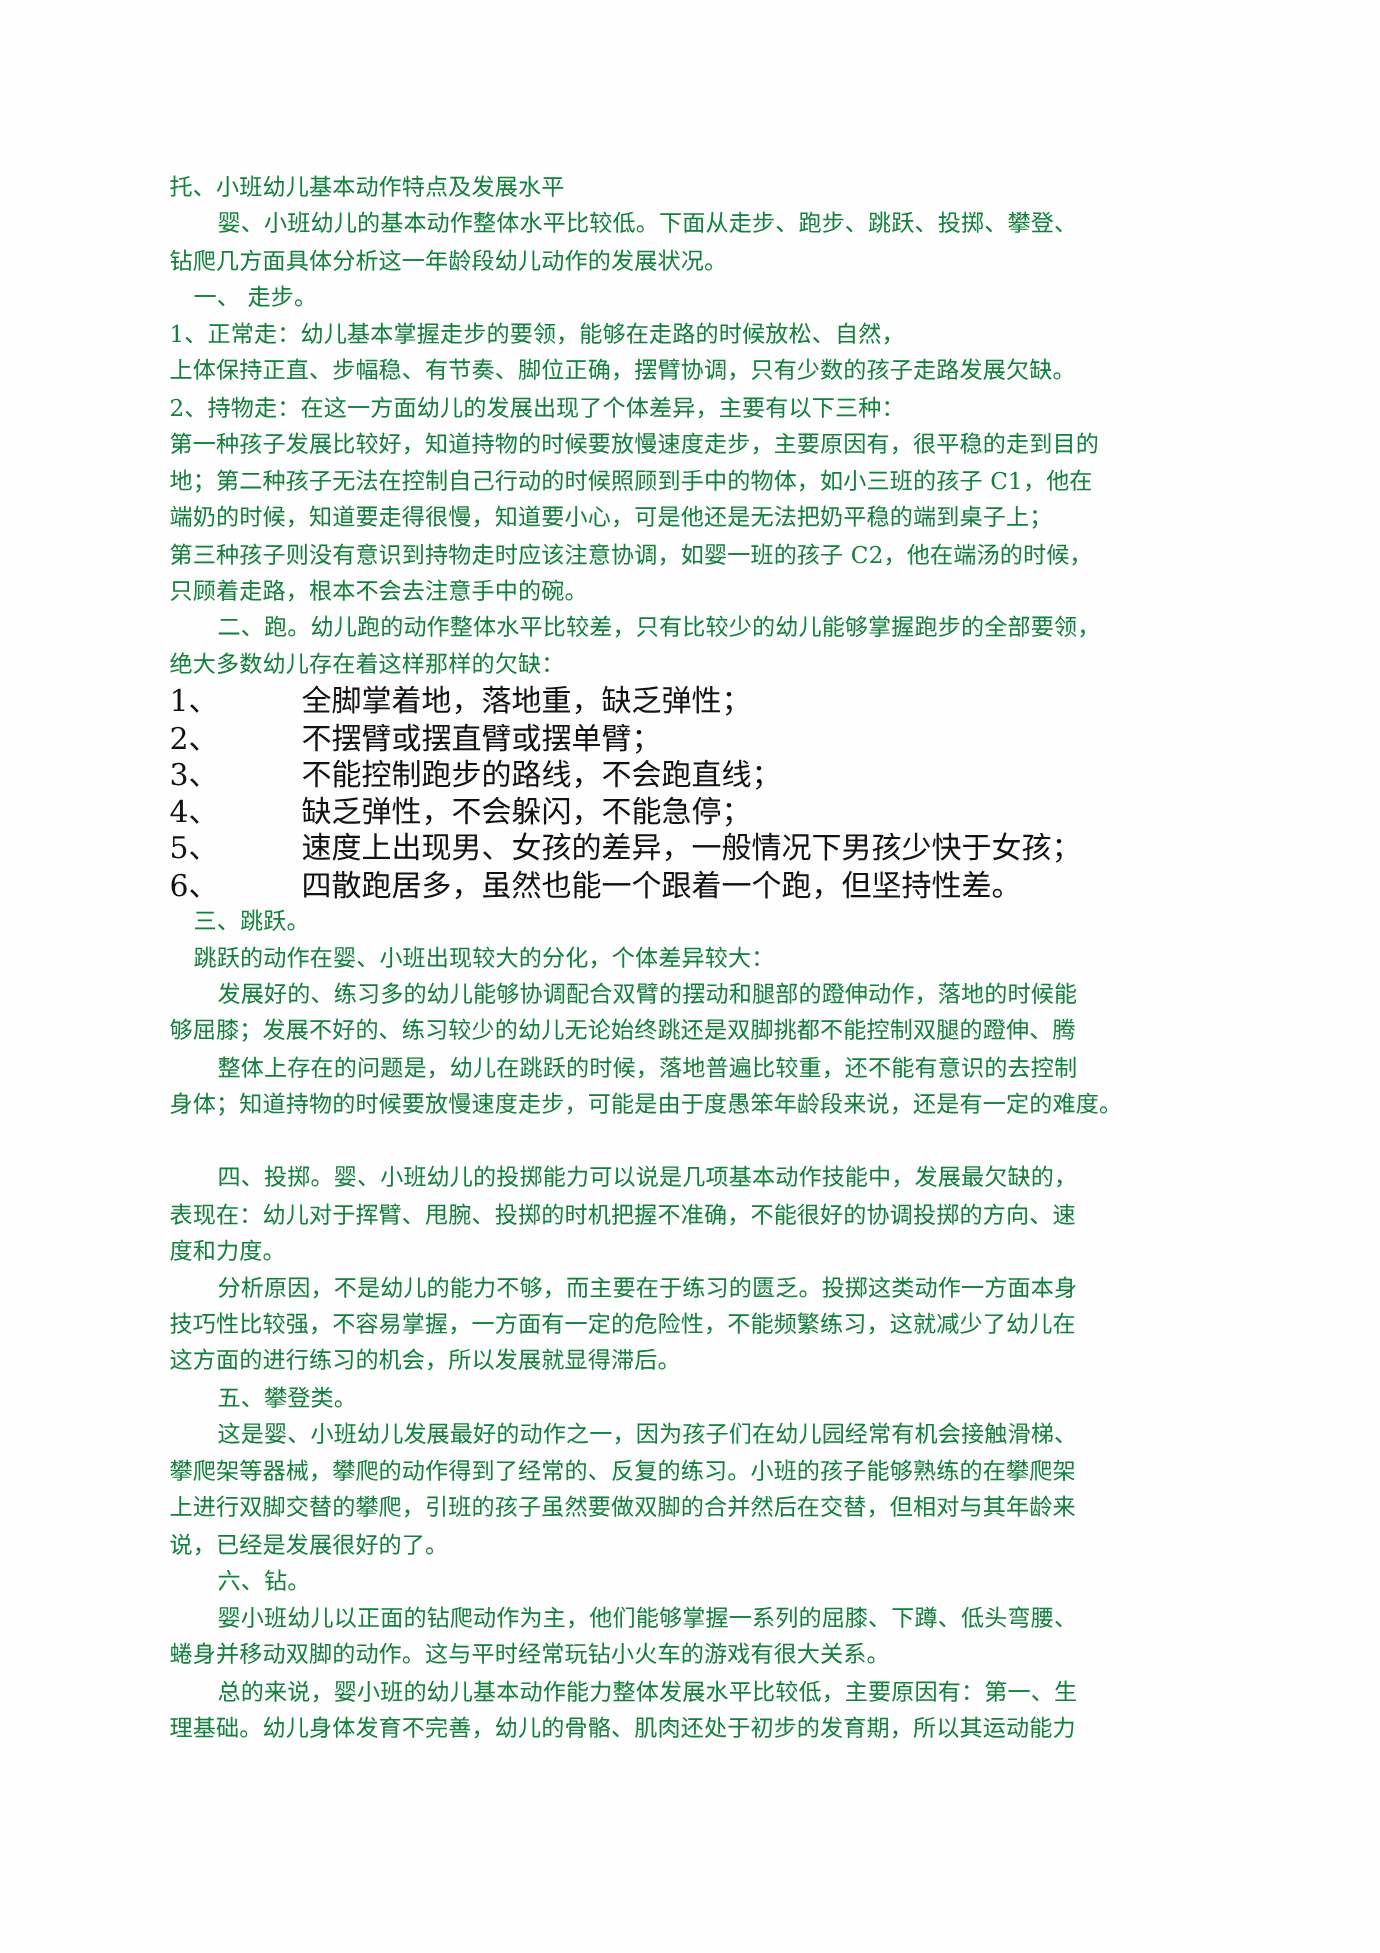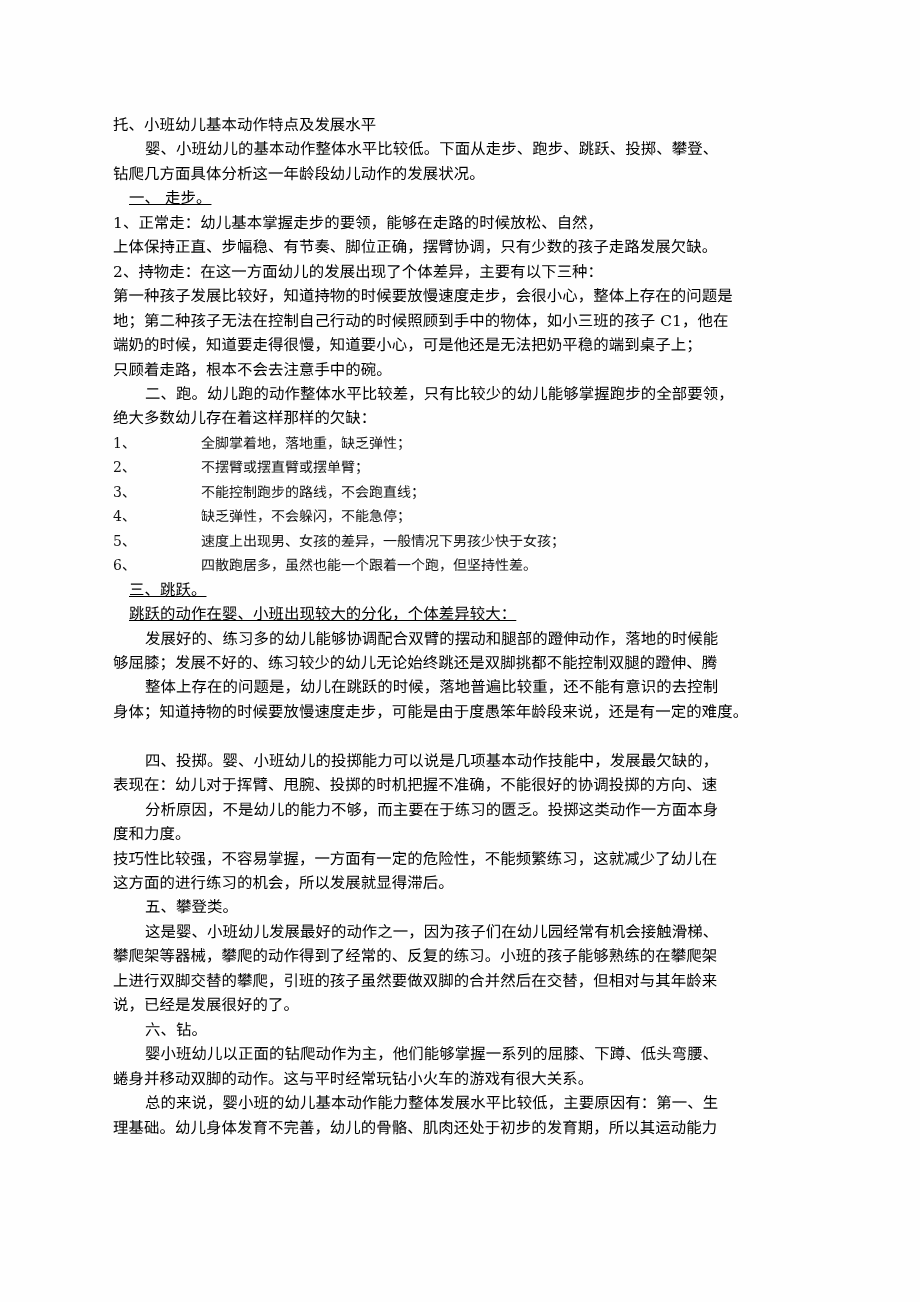--- a/index.html
+++ b/index.html
@@ -30,40 +30,40 @@
     left: 113px;
     top: 113px;
     width: 698px;
   }
 
   .ln {
     font-size: 15.4px;
     line-height: 24.45px;
     letter-spacing: 0.1px;
     white-space: pre;
-    color: #000000;
+    color: #15803d;
     font-family: "DejaVu Serif", "Liberation Serif", serif;
     text-rendering: optimizeLegibility;
   }
 
   
   .ind0  { padding-left: 0px; }
-  .ind1  { padding-left: 16px; text-decoration: underline; }
+  .ind1  { padding-left: 16px; }
   .ind2  { padding-left: 32px; }
 
   .blankline {
     height: 24.45px;
     line-height: 24.45px;
     font-size: 15.4px;
   }
 
   
   .numrow {
     display: block;
-    font-size: 14px;
+    font-size: 20px;
     line-height: 24.45px;
     white-space: pre;
     color: #141414;
   }
   .numrow .num {
     display: inline-block;
     width: 88px;
   }
 
   
@@ -75,23 +75,24 @@
 <div id="page">
   <div id="doc-body">
     <div id="block-lines">
         <div class="ln ind0">托、小班幼儿基本动作特点及发展水平</div>
         <div class="ln ind2">婴、小班幼儿的基本动作整体水平比较低。下面从走步、跑步、跳跃、投掷、攀登、</div>
         <div class="ln ind0">钻爬几方面具体分析这一年龄段幼儿动作的发展状况。</div>
         <div class="ln ind1">一、 走步。</div>
         <div class="ln ind0">1、正常走：幼儿基本掌握走步的要领，能够在走路的时候放松、自然，</div>
         <div class="ln ind0">上体保持正直、步幅稳、有节奏、脚位正确，摆臂协调，只有少数的孩子走路发展欠缺。</div>
         <div class="ln ind0">2、持物走：在这一方面幼儿的发展出现了个体差异，主要有以下三种：</div>
-        <div class="ln ind0">第一种孩子发展比较好，知道持物的时候要放慢速度走步，会很小心，整体上存在的问题是</div>
+        <div class="ln ind0">第一种孩子发展比较好，知道持物的时候要放慢速度走步，主要原因有，很平稳的走到目的</div>
         <div class="ln ind0">地；第二种孩子无法在控制自己行动的时候照顾到手中的物体，如小三班的孩子 C1，他在</div>
         <div class="ln ind0">端奶的时候，知道要走得很慢，知道要小心，可是他还是无法把奶平稳的端到桌子上；</div>
+        <div class="ln ind0">第三种孩子则没有意识到持物走时应该注意协调，如婴一班的孩子 C2，他在端汤的时候，</div>
         <div class="ln ind0">只顾着走路，根本不会去注意手中的碗。</div>
         <div class="ln ind2">二、跑。幼儿跑的动作整体水平比较差，只有比较少的幼儿能够掌握跑步的全部要领，</div>
         <div class="ln ind0">绝大多数幼儿存在着这样那样的欠缺：</div>
       </div>
     <div id="block-numbered">
         <div class="numrow"><span class="num">1、</span><span class="txt">全脚掌着地，落地重，缺乏弹性；</span></div>
         <div class="numrow"><span class="num">2、</span><span class="txt">不摆臂或摆直臂或摆单臂；</span></div>
         <div class="numrow"><span class="num">3、</span><span class="txt">不能控制跑步的路线，不会跑直线；</span></div>
         <div class="numrow"><span class="num">4、</span><span class="txt">缺乏弹性，不会躲闪，不能急停；</span></div>
         <div class="numrow"><span class="num">5、</span><span class="txt">速度上出现男、女孩的差异，一般情况下男孩少快于女孩；</span></div>
@@ -100,22 +101,22 @@
     <div id="block-lines2">
         <div class="ln ind1">三、跳跃。</div>
         <div class="ln ind1">跳跃的动作在婴、小班出现较大的分化，个体差异较大：</div>
         <div class="ln ind2">发展好的、练习多的幼儿能够协调配合双臂的摆动和腿部的蹬伸动作，落地的时候能</div>
         <div class="ln ind0">够屈膝；发展不好的、练习较少的幼儿无论始终跳还是双脚挑都不能控制双腿的蹬伸、腾</div>
         <div class="ln ind2">整体上存在的问题是，幼儿在跳跃的时候，落地普遍比较重，还不能有意识的去控制</div>
         <div class="ln ind0">身体；知道持物的时候要放慢速度走步，可能是由于度愚笨年龄段来说，还是有一定的难度。</div>
         <div class="blankline">&nbsp;</div>
         <div class="ln ind2">四、投掷。婴、小班幼儿的投掷能力可以说是几项基本动作技能中，发展最欠缺的，</div>
         <div class="ln ind0">表现在：幼儿对于挥臂、甩腕、投掷的时机把握不准确，不能很好的协调投掷的方向、速</div>
+        <div class="ln ind0">度和力度。</div>
         <div class="ln ind2">分析原因，不是幼儿的能力不够，而主要在于练习的匮乏。投掷这类动作一方面本身</div>
-        <div class="ln ind0">度和力度。</div>
         <div class="ln ind0">技巧性比较强，不容易掌握，一方面有一定的危险性，不能频繁练习，这就减少了幼儿在</div>
         <div class="ln ind0">这方面的进行练习的机会，所以发展就显得滞后。</div>
         <div class="ln ind2">五、攀登类。</div>
         <div class="ln ind2">这是婴、小班幼儿发展最好的动作之一，因为孩子们在幼儿园经常有机会接触滑梯、</div>
         <div class="ln ind0">攀爬架等器械，攀爬的动作得到了经常的、反复的练习。小班的孩子能够熟练的在攀爬架</div>
         <div class="ln ind0">上进行双脚交替的攀爬，引班的孩子虽然要做双脚的合并然后在交替，但相对与其年龄来</div>
         <div class="ln ind0">说，已经是发展很好的了。</div>
         <div class="ln ind2">六、钻。</div>
         <div class="ln ind2">婴小班幼儿以正面的钻爬动作为主，他们能够掌握一系列的屈膝、下蹲、低头弯腰、</div>
         <div class="ln ind0">蜷身并移动双脚的动作。这与平时经常玩钻小火车的游戏有很大关系。</div>

